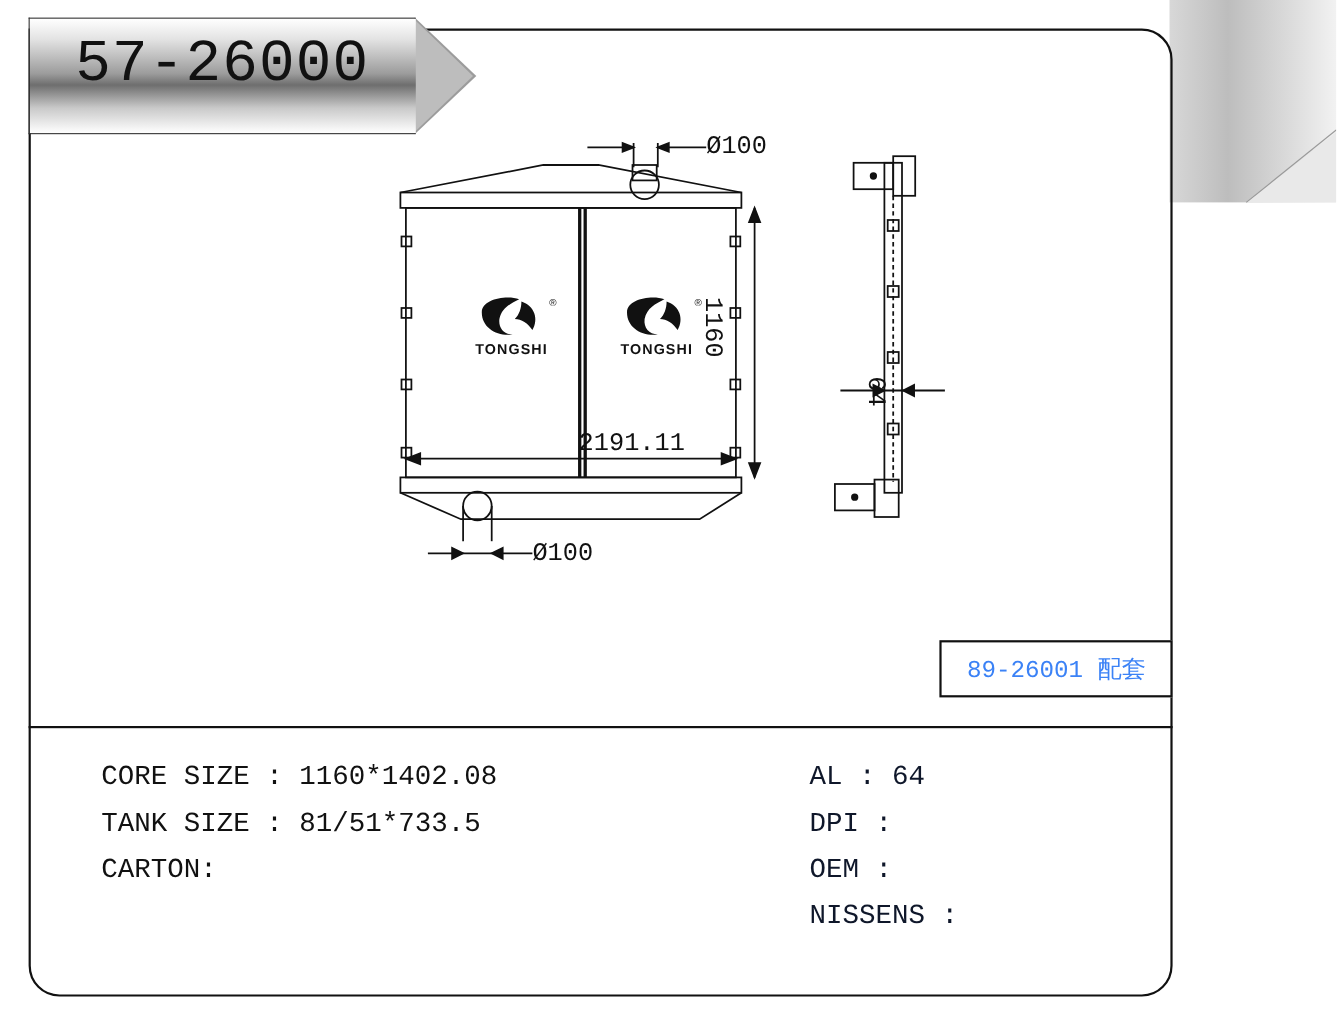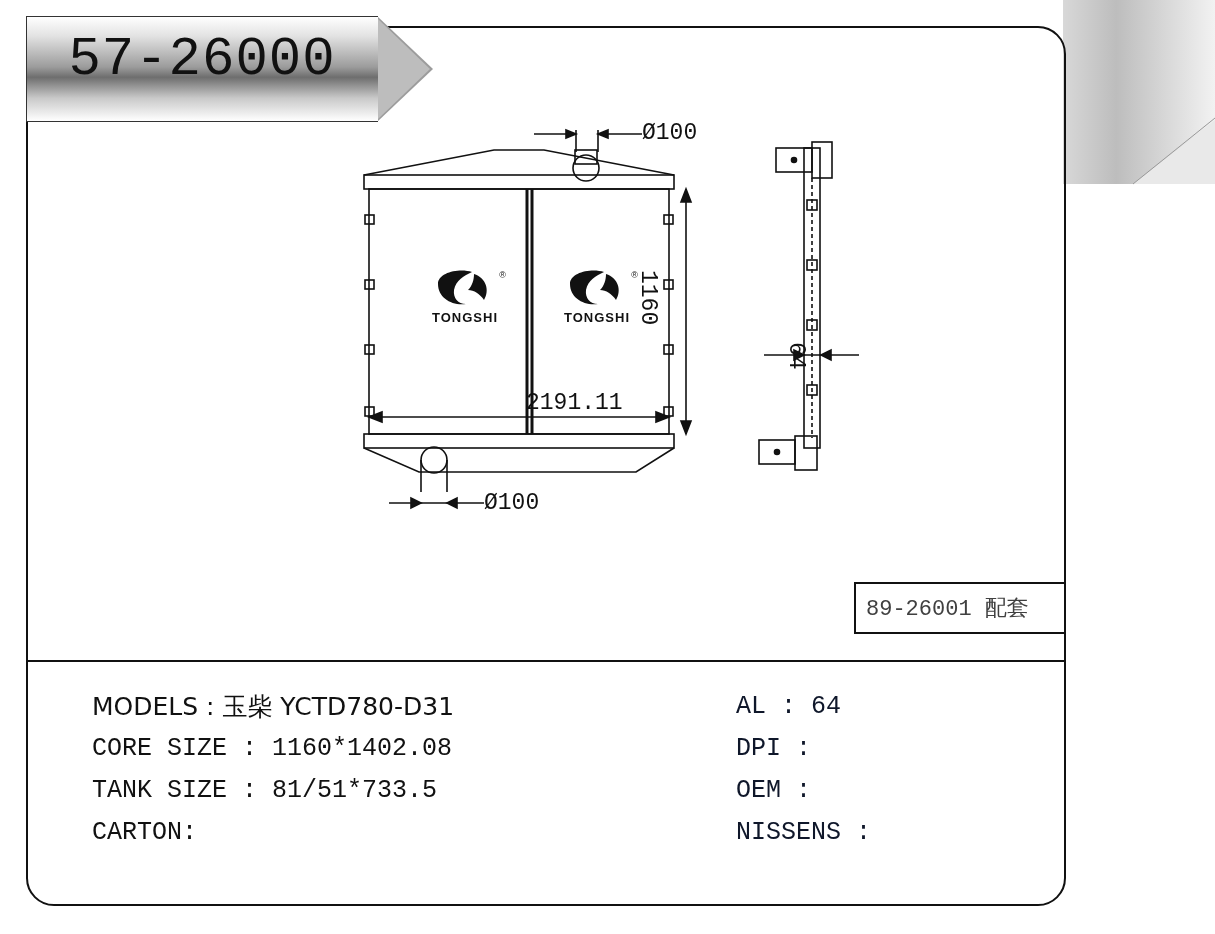--- a/index.html
+++ b/index.html
@@ -39,21 +39,21 @@
   
   .logo{position:absolute;width:86px;height:66px;}
   .logo-mark{position:absolute;left:12px;top:0;width:62px;height:40px;}
   .logo-text{position:absolute;left:0;top:42px;width:86px;text-align:center;font-size:13px;font-weight:bold;
     font-family:Liberation Sans, sans-serif;letter-spacing:1px;color:#111;}
   .logo-reg{position:absolute;right:2px;top:2px;font-size:9px;color:#111;font-family:"Liberation Sans",sans-serif;}
 
   
   .pairbox{position:absolute;left:854px;top:582px;width:212px;height:52px;border:2px solid #111;
     box-sizing:border-box;display:flex;align-items:center;background:#fff;}
-  .pairbox span{padding-left:10px;font-size:22px;font-family:"Liberation Mono",monospace;color:#404040;}
+  .pairbox span{padding-left:23px;font-size:22px;font-family:"Liberation Mono",monospace;color:#3b82f6;}
 
   
   .specs-left{position:absolute;left:92px;top:686px;font-size:25px;line-height:42px;color:#111;}
   .specs-right{position:absolute;left:736px;top:686px;font-size:25px;line-height:42px;color:#0f172a;}
   .cjk{font-family:"DejaVu Sans","Liberation Sans",sans-serif;}
 </style>
 </head>
 <body>
 
 <div class="page">
@@ -175,21 +175,20 @@
       <div class="logo-reg">®</div>
       <div class="logo-text">TONGSHI</div>
     </div>
   </div>
 
   <div class="pairbox">
     <span class="cjk">89-26001 配套</span>
   </div>
 
   <div class="specs-left">
-    <div class="cjk">MODELS : 玉柴 YCTD780-D31</div>
     <div>CORE SIZE : 1160*1402.08</div>
     <div>TANK SIZE : 81/51*733.5</div>
     <div>CARTON:</div>
   </div>
 
   <div class="specs-right">
     <div>AL : 64</div>
     <div>DPI :</div>
     <div>OEM :</div>
     <div>NISSENS :</div>

